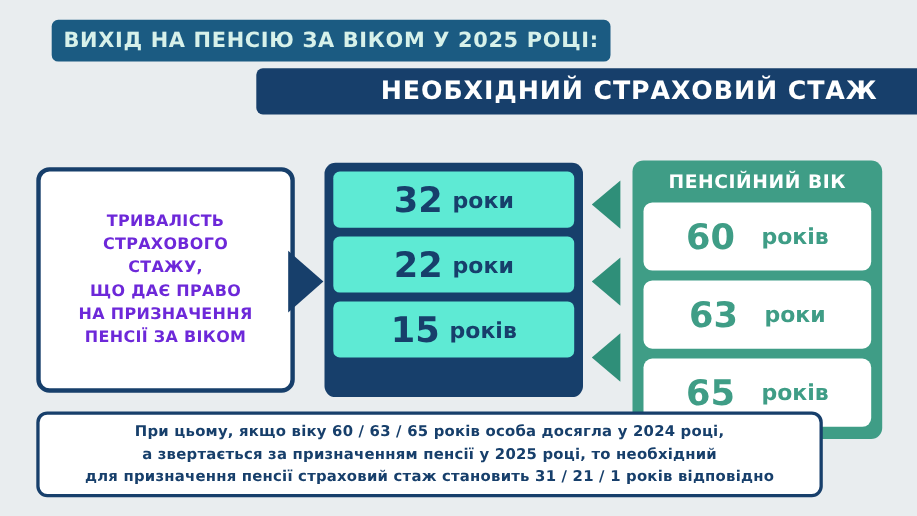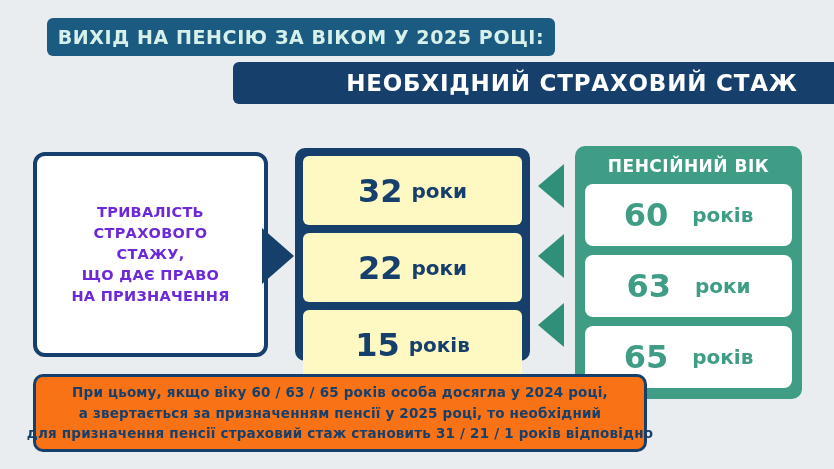--- a/index.html
+++ b/index.html
@@ -147,23 +147,23 @@
     left: 295px;
     top: 148px;
     width: 235px;
     height: 213px;
     background: #173f6b;
     border-radius: 10px;
     padding: 8px;
     box-sizing: border-box;
   }
   .mid-card {
-    background: #fef9c3;
+    background: #5eead4;
     border-radius: 6px;
-    height: 69px;
+    height: 51px;
     margin-bottom: 8px;
     display: flex;
     align-items: center;
     justify-content: center;
     gap: 9px;
   }
   .mid-card:last-child { margin-bottom: 0; }
   .mid-num {
     color: #173f6b;
     font-size: 32px;
@@ -188,23 +188,23 @@
   }
   .ta1 { left: 538px; top: 164px; }
   .ta2 { left: 538px; top: 234px; }
   .ta3 { left: 538px; top: 303px; }
 
   
   .footer {
     position: absolute;
     left: 33px;
     top: 374px;
-    width: 614px;
+    width: 715px;
     height: 78px;
-    background: #f97316;
+    background: #ffffff;
     border: 3px solid #173f6b;
     border-radius: 10px;
     box-sizing: border-box;
     display: flex;
     flex-direction: column;
     align-items: center;
     justify-content: center;
     padding: 4px 10px;
   }
   .footer p {
@@ -231,20 +231,21 @@
     <span>НЕОБХІДНИЙ СТРАХОВИЙ СТАЖ</span>
   </div>
 
   <div class="left-box">
     <div class="left-box-text">
       <div>ТРИВАЛІСТЬ</div>
       <div>СТРАХОВОГО</div>
       <div>СТАЖУ,</div>
       <div>ЩО ДАЄ ПРАВО</div>
       <div>НА ПРИЗНАЧЕННЯ</div>
+      <div>ПЕНСІЇ ЗА ВІКОМ</div>
     </div>
   </div>
 
   <div class="left-arrow"></div>
 
   <div class="mid-stack">
     <div class="mid-card">
       <span class="mid-num">32</span>
       <span class="mid-unit">роки</span>
     </div>

